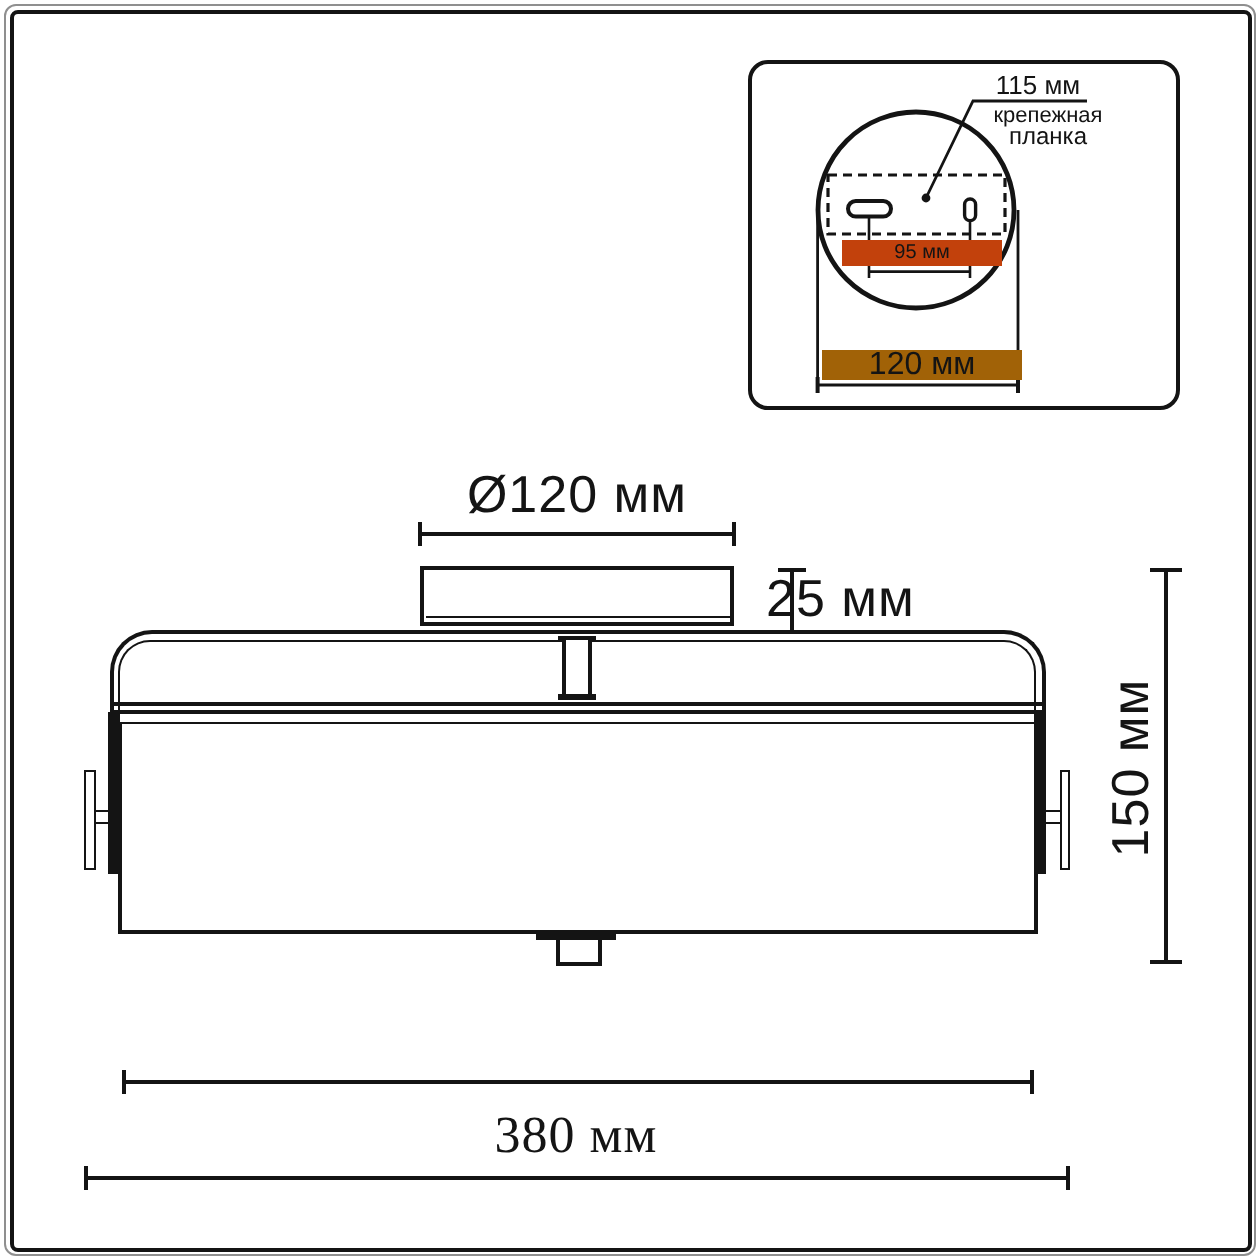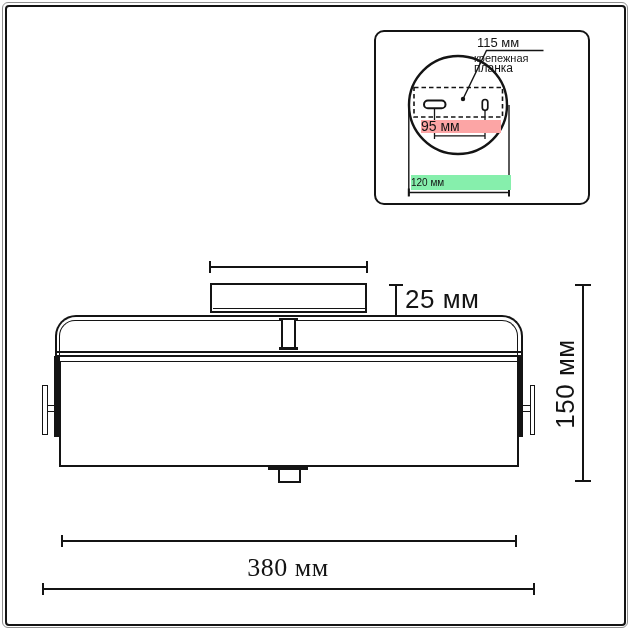--- a/index.html
+++ b/index.html
@@ -7,21 +7,21 @@
          font-family:"Liberation Sans","DejaVu Sans",sans-serif;color:#141414;}
   #stage *{box-sizing:border-box;}
   .abs{position:absolute;}
   .ln{position:absolute;background:#141414;}
   .dim-label{position:absolute;font-size:26px;line-height:28px;text-align:center;
              color:#141414;white-space:nowrap;letter-spacing:0.5px;}
   .frame-gray{position:absolute;inset:2px;border:1.5px solid #8f8f8f;border-radius:6px;}
   .frame-black{position:absolute;inset:4.5px;border:2.2px solid #141414;border-radius:4px;background:#fff;}
   .inset-box{position:absolute;left:374px;top:30px;width:216px;height:175px;
              border:2.4px solid #141414;border-radius:10px;background:#fff;}
-  .inset-label{position:absolute;color:#141414;}
+  .inset-label{position:absolute;color:#141414;text-align:center;}
   .outline{position:absolute;border:2.4px solid #141414;background:#fff;}
 </style>
 </head>
 <body>
 
 <div id="stage">
 
   <div class="frame-gray"></div>
   <div class="frame-black"></div>
 
@@ -40,22 +40,22 @@
 
       <line x1="34.8" y1="75" x2="34.8" y2="166" stroke="#141414" stroke-width="1.4"></line>
       <line x1="135" y1="75" x2="135" y2="166" stroke="#141414" stroke-width="1.4"></line>
       <line x1="34.8" y1="162.5" x2="135" y2="162.5" stroke="#141414" stroke-width="1.4"></line>
       <line x1="34.8" y1="158.5" x2="34.8" y2="166.5" stroke="#141414" stroke-width="2"></line>
       <line x1="135" y1="158.5" x2="135" y2="166.5" stroke="#141414" stroke-width="2"></line>
     </svg>
     <div class="inset-label" style="left:101px;top:4px;width:84px;font-size:13px;line-height:14px;">115 мм</div>
     <div class="inset-label" style="left:98px;top:21px;width:100px;font-size:11px;line-height:10px;">крепежная</div>
     <div class="inset-label" style="left:98px;top:31px;width:100px;font-size:12px;line-height:10px;">планка</div>
-    <div class="inset-label" style="left:45px;top:88px;width:80px;font-size:14px;line-height:13px;background:#fca5a5;">95 мм</div>
-    <div class="inset-label" style="left:35px;top:143px;width:100px;font-size:10px;line-height:15px;background:#86efac;">120 мм</div>
+    <div class="inset-label" style="left:45px;top:88px;width:80px;font-size:10px;line-height:13px;background:#c2410c;">95 мм</div>
+    <div class="inset-label" style="left:35px;top:143px;width:100px;font-size:16px;line-height:15px;background:#a16207;">120 мм</div>
   </div>
 
   <div class="outline" style="left:210px;top:283px;width:157px;height:30px;"></div>
   <div class="ln" style="left:212.5px;top:308px;width:152px;height:1.4px;"></div>
 
   <div class="abs" style="left:54.5px;top:315px;width:468px;height:41px;border:2.4px solid #141414;border-bottom:none;border-radius:21px 21px 0 0;background:#fff;"></div>
   <div class="abs" style="left:59px;top:319.5px;width:459px;height:36.5px;border:1.3px solid #141414;border-bottom:none;border-radius:16px 16px 0 0;"></div>
 
   <div class="abs" style="left:281px;top:318px;width:14.5px;height:31px;border-left:2.2px solid #141414;border-right:2.2px solid #141414;background:#fff;"></div>
   <div class="ln" style="left:278.5px;top:317.5px;width:19.5px;height:2.8px;"></div>
@@ -74,24 +74,25 @@
   <div class="abs" style="left:47.5px;top:404.5px;width:7px;height:7px;border-top:1.7px solid #141414;border-bottom:1.7px solid #141414;"></div>
   <div class="abs" style="left:529.5px;top:385px;width:5.5px;height:50px;border:1.7px solid #141414;background:#fff;"></div>
   <div class="abs" style="left:522.5px;top:404.5px;width:7px;height:7px;border-top:1.7px solid #141414;border-bottom:1.7px solid #141414;"></div>
 
   <div class="ln" style="left:268px;top:466.5px;width:40px;height:3.2px;"></div>
   <div class="abs" style="left:277.5px;top:469.5px;width:23px;height:13.5px;border:2.4px solid #141414;border-top:none;background:#fff;"></div>
 
   <div class="ln" style="left:210px;top:266px;width:157px;height:1.8px;"></div>
   <div class="ln" style="left:209px;top:261px;width:2px;height:11.5px;"></div>
   <div class="ln" style="left:365.5px;top:261px;width:2px;height:11.5px;"></div>
+  <div class="dim-label" style="left:210px;top:233px;width:157px;">Ø120 мм</div>
 
   <div class="ln" style="left:389px;top:283.5px;width:14px;height:2px;"></div>
   <div class="ln" style="left:395.3px;top:283.5px;width:1.8px;height:32px;"></div>
-  <div class="dim-label" style="left:405px;top:285px;text-align:left;">25 мм</div>
+  <div class="dim-label" style="left:383px;top:285px;text-align:left;">25 мм</div>
 
   <div class="ln" style="left:582.3px;top:284.5px;width:1.8px;height:197px;"></div>
   <div class="ln" style="left:575px;top:284px;width:16px;height:2px;"></div>
   <div class="ln" style="left:575px;top:480px;width:16px;height:2px;"></div>
   <div class="dim-label" style="left:464.5px;top:369.5px;width:200px;transform:rotate(-90deg);">150 мм</div>
 
   <div class="ln" style="left:62px;top:540px;width:453.5px;height:1.8px;"></div>
   <div class="ln" style="left:61px;top:535px;width:2px;height:11.5px;"></div>
   <div class="ln" style="left:514.5px;top:535px;width:2px;height:11.5px;"></div>
 

